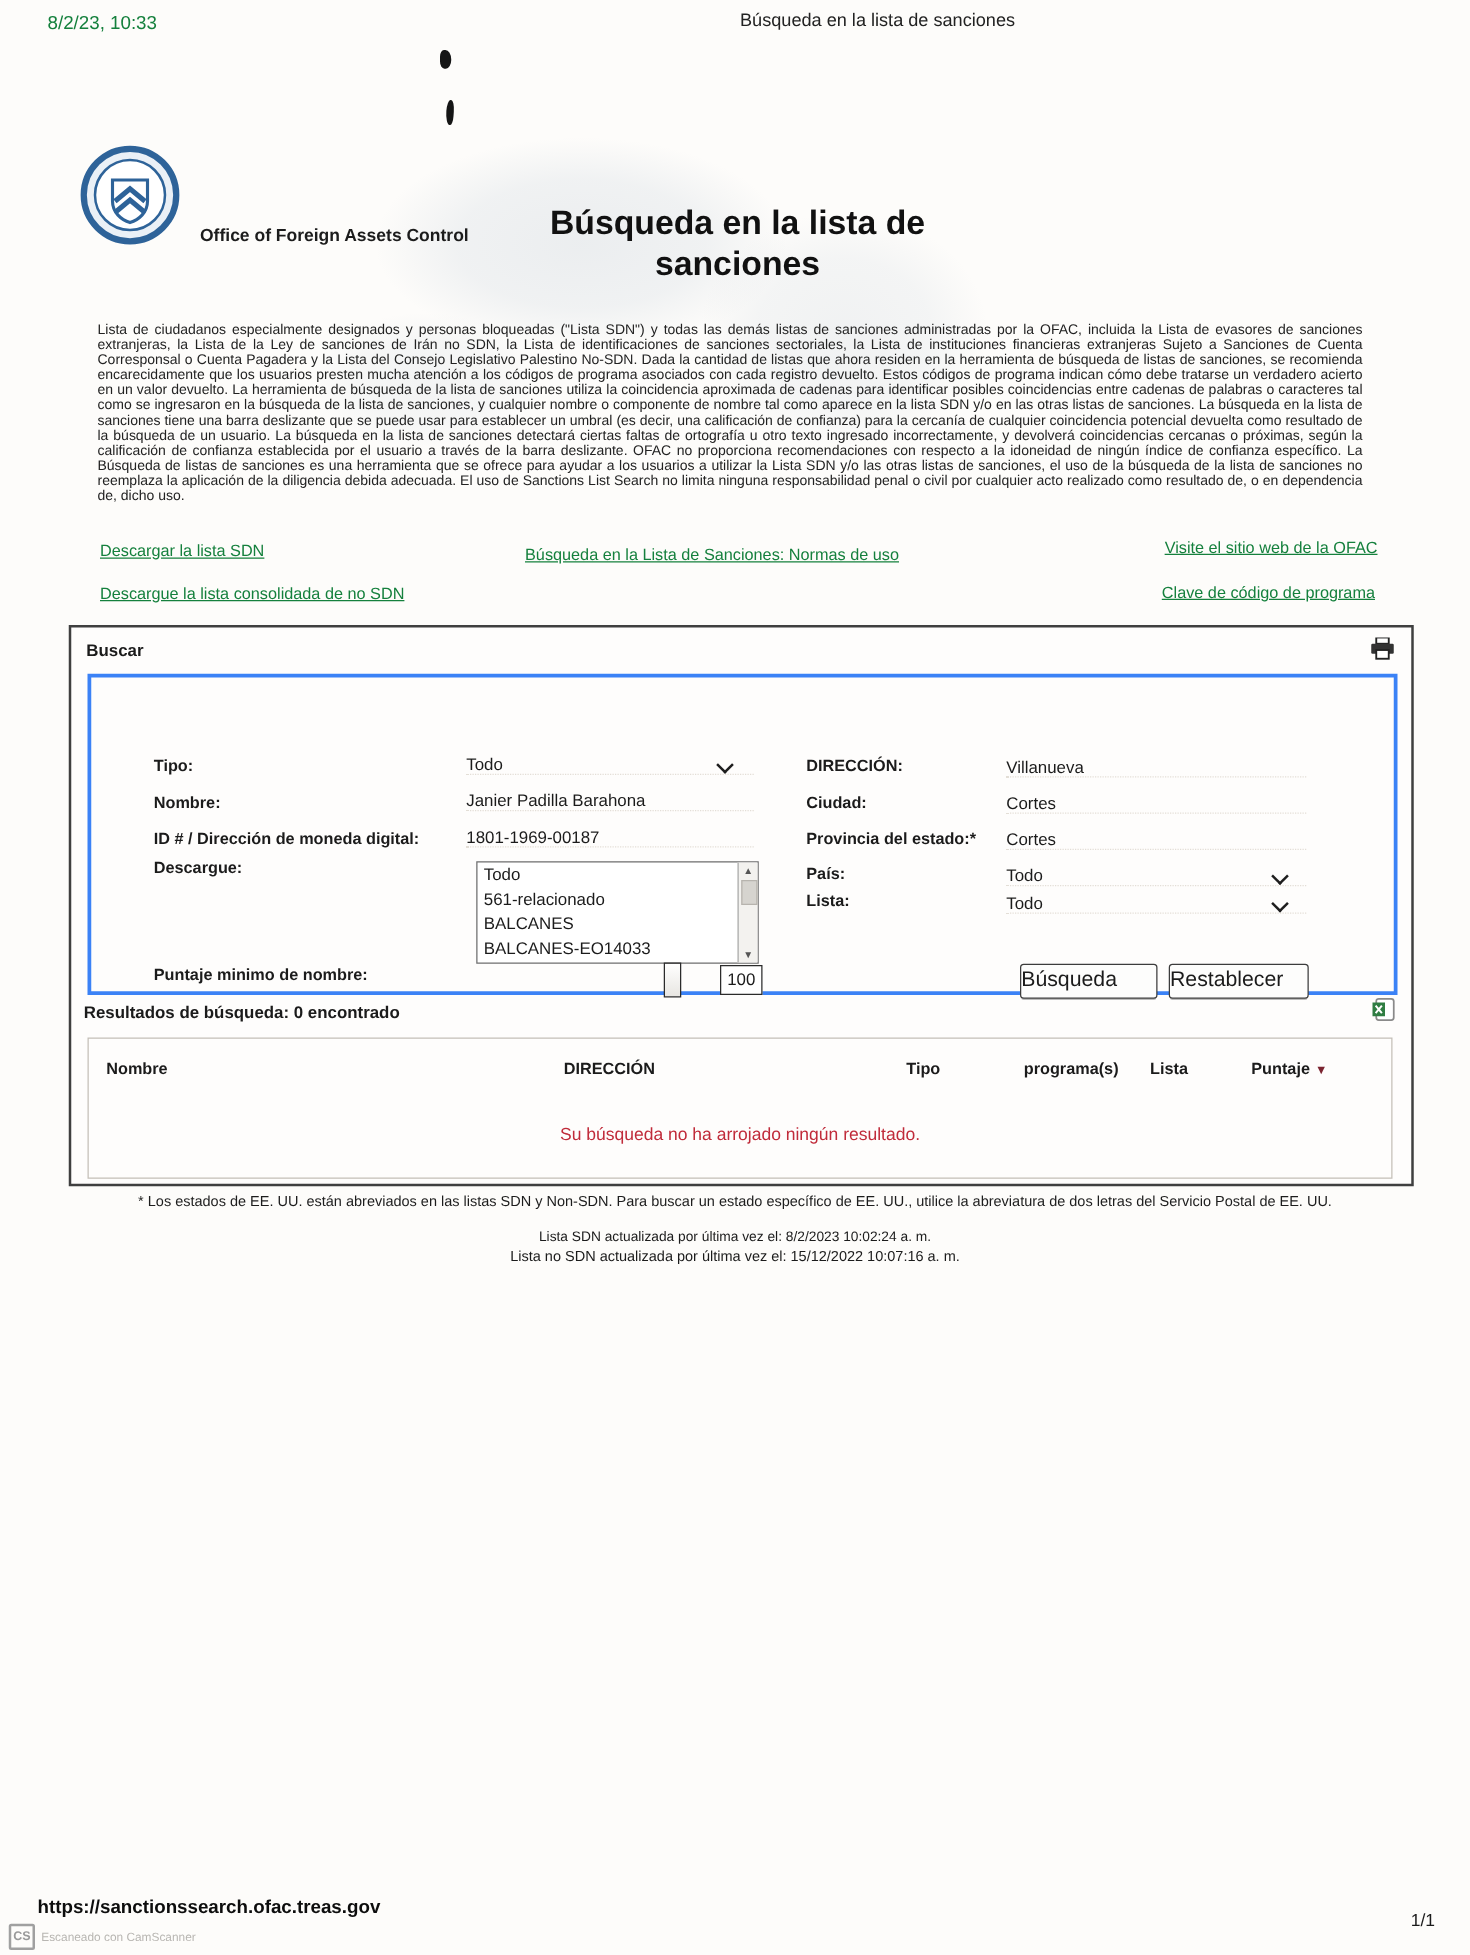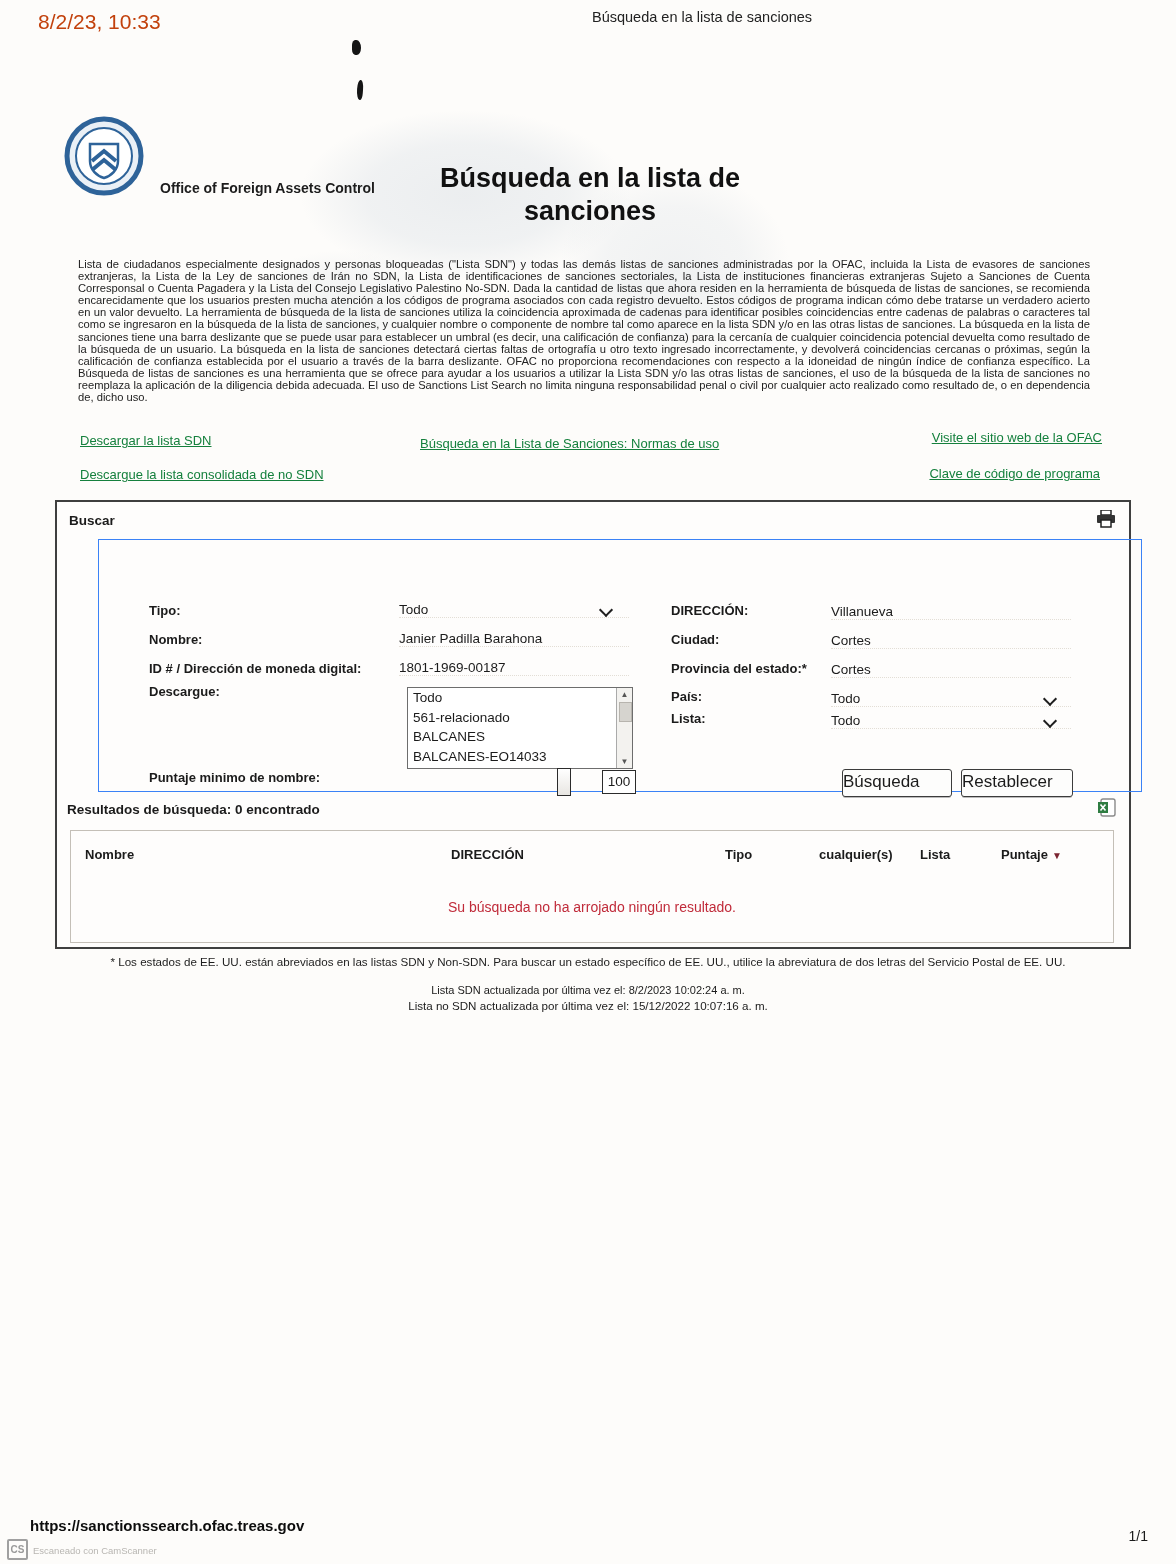--- a/index.html
+++ b/index.html
@@ -4,21 +4,21 @@
 <style>
   html,body{margin:0;padding:0;}
   body{
     width:1176px;height:1564px;position:relative;overflow:hidden;
     background:#fdfcfa;
     font-family:"Liberation Sans", sans-serif;
     color:#1b1b1b;
   }
   .abs{position:absolute;}
   
-  .ph-left{left:38px;top:10px;font-size:21px;color:#c2410c;}
+  .ph-left{left:38px;top:10px;font-size:15px;color:#15803d;}
   .ph-center{left:592px;top:9px;font-size:14.5px;color:#222;}
   
   .ink{background:#151515;}
   .ink1{left:352px;top:40px;width:9px;height:15px;border-radius:40% 60% 55% 45%;}
   .ink2{left:357px;top:80px;width:6px;height:20px;border-radius:50% 50% 40% 60%;transform:rotate(4deg);}
   
   .wm{border-radius:50%;opacity:.14;background:radial-gradient(closest-side,#7f95ad,#9fb1c4 60%,transparent 100%);pointer-events:none;}
   .wm1{left:300px;top:110px;width:330px;height:170px;}
   .wm2{left:560px;top:170px;width:230px;height:190px;opacity:.10;}
   .wm3{left:250px;top:250px;width:180px;height:110px;opacity:.08;}
@@ -35,21 +35,21 @@
   .lnk{font-size:13px;color:#15803d;text-decoration:underline;cursor:pointer;}
   .lnk1{left:80px;top:433px;}
   .lnk2{left:420px;top:436px;}
   .lnk3{right:74px;top:430px;}
   .lnk4{left:80px;top:467px;}
   .lnk5{right:76px;top:466px;}
   
   .search-box{left:55px;top:500px;width:1072px;height:445px;border:2px solid #3f3f3f;background:rgba(255,255,255,.35);}
   .panel-title{position:absolute;left:12px;top:11px;font-size:13.5px;font-weight:700;}
   .printer{position:absolute;right:13px;top:8px;cursor:pointer;}
-  .form-box{position:absolute;left:13px;top:37px;width:1042px;height:251px;border:1px solid #3b82f6;margin-left:28px;}
+  .form-box{position:absolute;left:13px;top:37px;width:1042px;height:251px;border:3px solid #3b82f6;}
   .flabel{position:absolute;font-size:13px;font-weight:700;white-space:nowrap;}
   .fvalue{position:absolute;font-size:13.5px;white-space:nowrap;border-bottom:1px dotted #e3ded6;}
   .chev{position:absolute;width:8px;height:8px;border-right:2.4px solid #1e1e1e;border-bottom:2.4px solid #1e1e1e;transform:rotate(45deg);cursor:pointer;}
   
   .listbox{position:absolute;left:308px;top:147px;width:224px;height:80px;border:1px solid #6d6d6d;background:#fff;cursor:pointer;}
   .lb-opt{font-size:13.5px;line-height:19.5px;padding-left:5px;white-space:nowrap;}
   .lb-scroll{position:absolute;right:0;top:0;width:15px;height:100%;border-left:1px solid #aaa;background:#f3f2ef;}
   .lb-arrow{position:absolute;left:0;width:15px;text-align:center;font-size:8px;color:#555;cursor:pointer;}
   .lb-up{top:2px;}
   .lb-down{bottom:2px;}
@@ -170,21 +170,21 @@
   <svg class="excel" width="19" height="19" viewBox="0 0 19 19">
     <rect x="4" y="1" width="14" height="17" rx="2" fill="#fff" stroke="#8a8a8a" stroke-width="1.4"></rect>
     <rect x="1" y="4" width="10" height="11" fill="#2f7d42"></rect>
     <path d="M3.5 6.5 l5 6 M8.5 6.5 l-5 6" stroke="#fff" stroke-width="1.6"></path>
   </svg>
 
   <div class="results-box">
     <div class="col c0">Nombre</div>
     <div class="col c1">DIRECCIÓN</div>
     <div class="col c2">Tipo</div>
-    <div class="col c3">cualquier(s)</div>
+    <div class="col c3">programa(s)</div>
     <div class="col c4">Lista</div>
     <div class="col c5">
       <span>Puntaje</span><span class="sort-arrow">▼</span>
     </div>
     <div class="empty-msg" style="color: rgb(192, 43, 58);">Su búsqueda no ha arrojado ningún resultado.</div>
   </div>
 </div>
 
 <div class="abs footnote">* Los estados de EE. UU. están abreviados en las listas SDN y Non-SDN. Para buscar un estado específico de EE. UU., utilice la abreviatura de dos letras del Servicio Postal de EE. UU.</div>
 <div class="abs upd1">Lista SDN actualizada por última vez el: 8/2/2023 10:02:24 a. m.</div>

